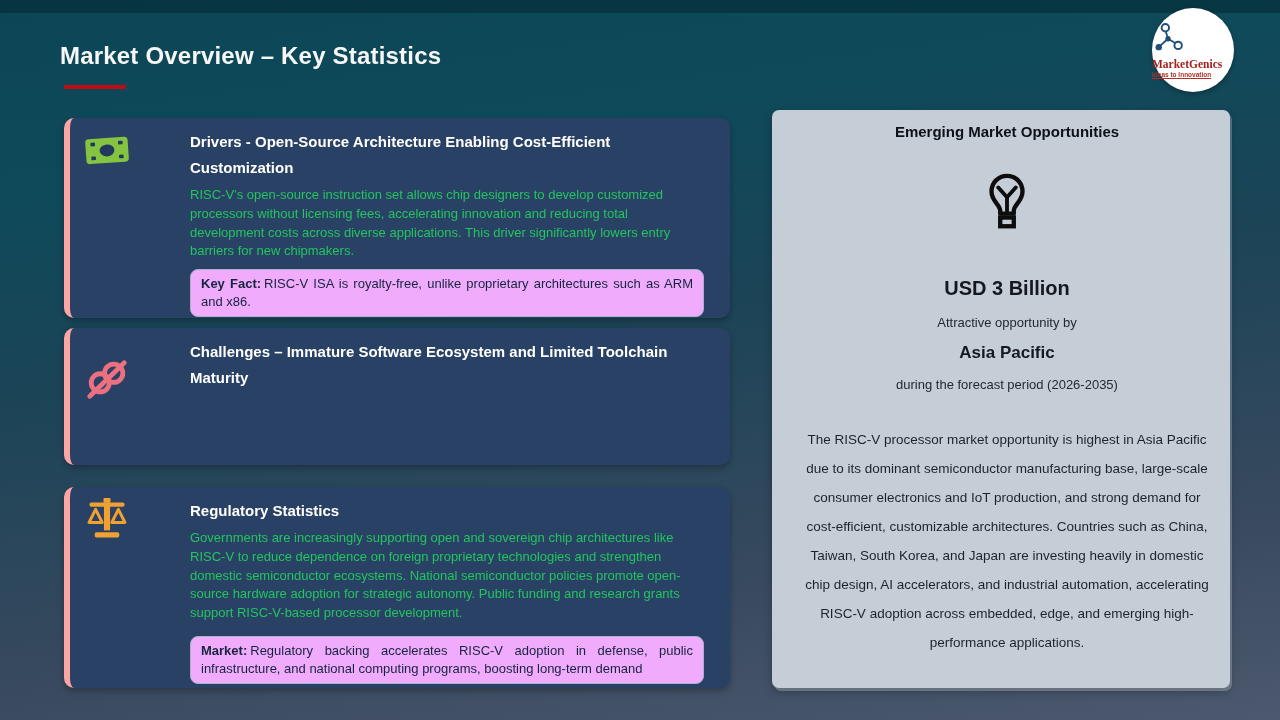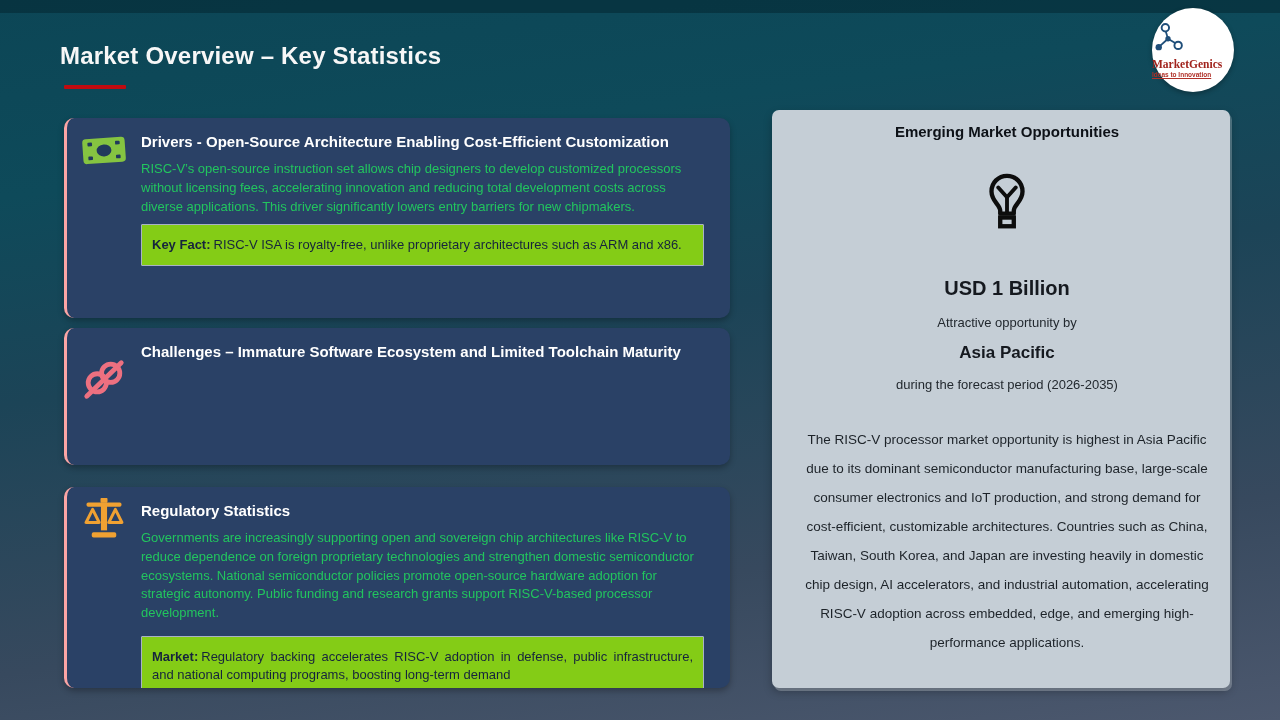--- a/index.html
+++ b/index.html
@@ -23,34 +23,34 @@
     background:#fff; border-radius:50%; display:flex; flex-direction:column;
     align-items:flex-start; justify-content:center; box-shadow:0 2px 5px rgba(0,0,0,.3); }
   .logo-name { font-family:"Liberation Serif", serif; font-weight:bold; font-size:11.5px;
     color:#a1231d; margin-top:2px; }
   .logo-tagline { font-size:6.5px; font-weight:bold; color:#b03028;
     text-decoration:underline; margin-top:1px; }
 
   
   .cards-col { position:absolute; left:64px; top:118px; width:666px; }
   .card { position:relative; display:flex; background:#2a4166;
-    border-left:3px solid #fca5a5; border-radius:10px;
-    box-shadow:0 3px 6px rgba(0,0,0,.28); overflow:hidden; }
+    border-left:6px solid #fca5a5; border-radius:10px;
+    box-shadow:0 3px 6px rgba(0,0,0,.28); overflow:hidden;gap:46px; }
   .card-1 { height:200px; margin-bottom:10px; }
   .card-2 { height:137px; margin-bottom:22px; }
   .card-3 { height:201px; }
   .icon-wrap { width:74px; flex:0 0 74px; display:flex; justify-content:center; }
   .card-1 .icon-wrap svg { margin-top:12px; }
   .card-2 .icon-wrap svg { margin-top:28px; }
   .card-3 .icon-wrap svg { margin-top:9px; }
   .card-text { flex:1; padding:11px 26px 10px 0; }
   .card-title { font-size:15px; font-weight:bold; line-height:26px; color:#ffffff; }
   .card-body { font-size:13px; line-height:18.8px; color:#22c55e; margin-top:5px; }
-  .callout { background:#84cc16; border:1px solid #a9b2c4; border-radius:1px;
-    color:#16243d; font-size:13px; line-height:18px; padding:11px 10px;
+  .callout { background:#f0abfc; border:1px solid #a9b2c4; border-radius:8px;
+    color:#16243d; font-size:13px; line-height:18px; padding:5px 10px;
     text-align:justify; }
   .card-1 .callout { margin-top:8px; }
   .card-3 .callout { margin-top:13px; }
   .callout b { margin-right:3px; }
 
   
   .panel { position:absolute; left:772px; top:110px; width:458px; height:578px;
     background:#c5ced6; border-radius:7px; color:#15191f;
     box-shadow:2px 3px 0 rgba(225,232,238,.28), 0 4px 8px rgba(0,0,0,.25);
     display:flex; flex-direction:column; align-items:center;
@@ -150,18 +150,18 @@
 <div class="panel">
   <div class="panel-title">Emerging Market Opportunities</div>
   <span class="bulb">
     <svg width="62" height="70" viewBox="0 0 64 72">
       <path d="M25 47 L25 44 C25 38 16 34 16 24 C16 15 23 8 32 8 C41 8 48 15 48 24 C48 34 39 38 39 44 L39 47 Z" fill="none" stroke="#0d0d0d" stroke-width="4.5" stroke-linejoin="round"></path>
       <polyline points="23,20 32,30 41,20" fill="none" stroke="#0d0d0d" stroke-width="4" stroke-linecap="round" stroke-linejoin="round"></polyline>
       <line x1="32" y1="30" x2="32" y2="46" stroke="#0d0d0d" stroke-width="4"></line>
       <rect x="25" y="51" width="14" height="9" fill="none" stroke="#0d0d0d" stroke-width="4.5"></rect>
     </svg>
   </span>
-  <div class="panel-value">USD 1 Billion</div>
+  <div class="panel-value">USD 3 Billion</div>
   <div class="panel-subtitle">Attractive opportunity by</div>
   <div class="panel-region">Asia Pacific</div>
   <div class="panel-period">during the forecast period (2026-2035)</div>
   <div class="panel-desc">The RISC-V processor market opportunity is highest in Asia Pacific due to its dominant semiconductor manufacturing base, large-scale consumer electronics and IoT production, and strong demand for cost-efficient, customizable architectures. Countries such as China, Taiwan, South Korea, and Japan are investing heavily in domestic chip design, AI accelerators, and industrial automation, accelerating RISC-V adoption across embedded, edge, and emerging high-performance applications.</div>
 </div>
 
 </body></html>

